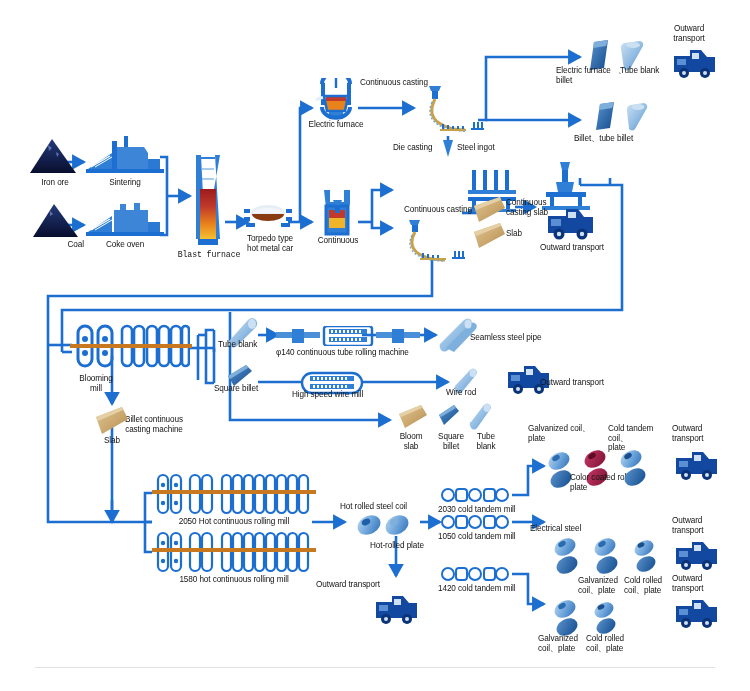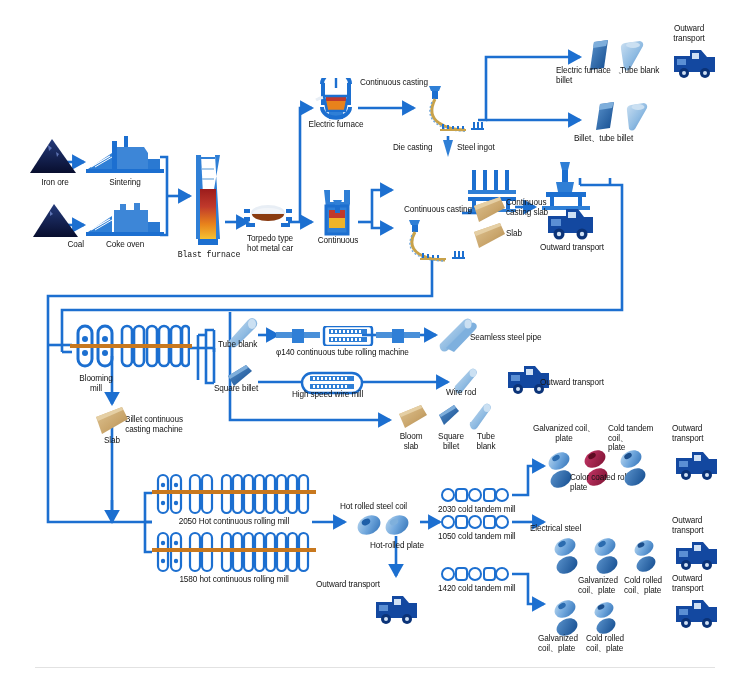--- a/index.html
+++ b/index.html
@@ -685,21 +685,21 @@
       <ellipse cx="8" cy="8" rx="6" ry="6"></ellipse>
           <rect x="16" y="2" width="11" height="12" rx="3"></rect>
       <ellipse cx="35" cy="8" rx="6" ry="6"></ellipse>
           <rect x="44" y="2" width="11" height="12" rx="3"></rect>
       <ellipse cx="62" cy="8" rx="6" ry="6"></ellipse>
     </g>
   </svg>
 </div>
 <div class="lbl" style="left:438px;top:584px;">1420 cold tandem mill</div>
 
-<div class="lbl" style="left:528px;top:424px;width:72px;text-align:center;">Galvanized coil、
+<div class="lbl" style="left:528px;top:424px;width:72px;">Galvanized coil、
 plate</div>
 <div class="node" style="left:546px;top:450px;">
   <svg width="26" height="22" viewBox="0 0 26 22">
         <ellipse cx="13" cy="11" rx="11" ry="8" transform="rotate(-28 13 11)" fill="url(#gCoil)"></ellipse>
         <ellipse cx="10" cy="8" rx="4" ry="2.6" transform="rotate(-28 10 8)" fill="#2B6CB0"></ellipse>
       </svg>
 </div>
 <div class="node" style="left:548px;top:468px;">
   <svg width="26" height="22" viewBox="0 0 26 22">
         <ellipse cx="13" cy="11" rx="11" ry="8" transform="rotate(-28 13 11)" fill="url(#gCoilD)"></ellipse>

